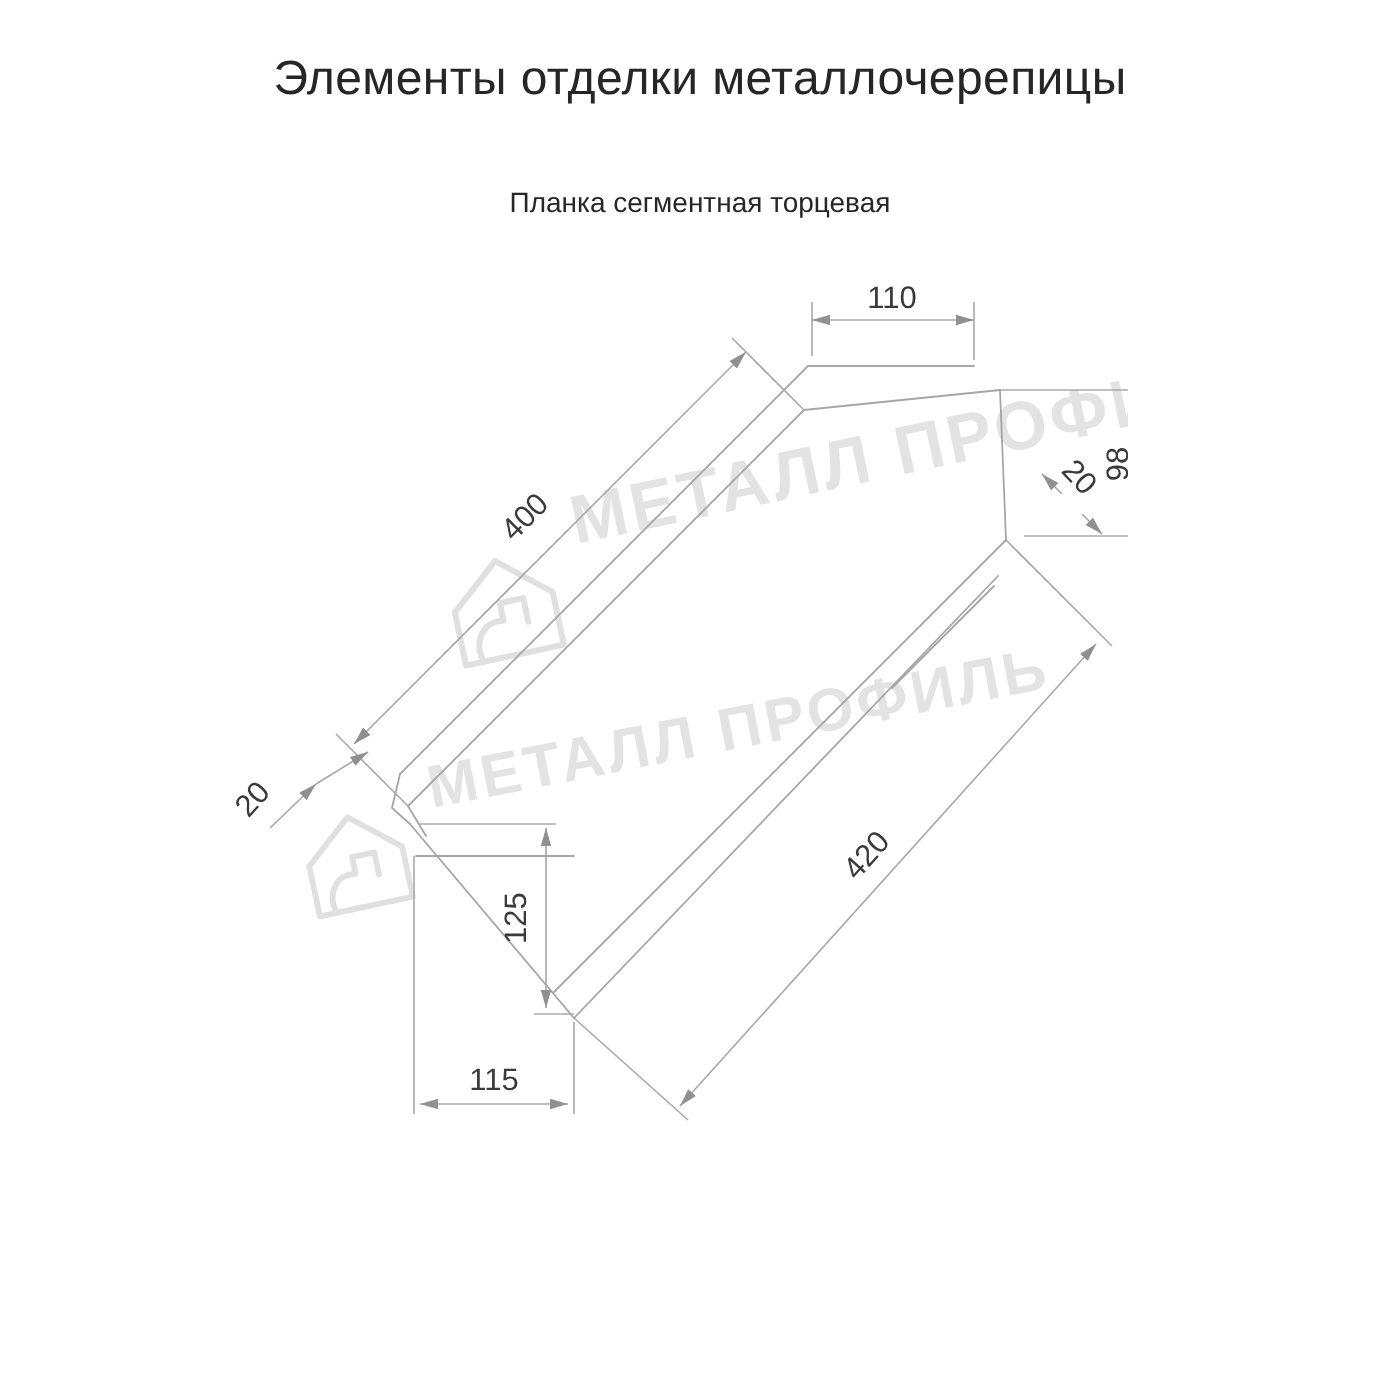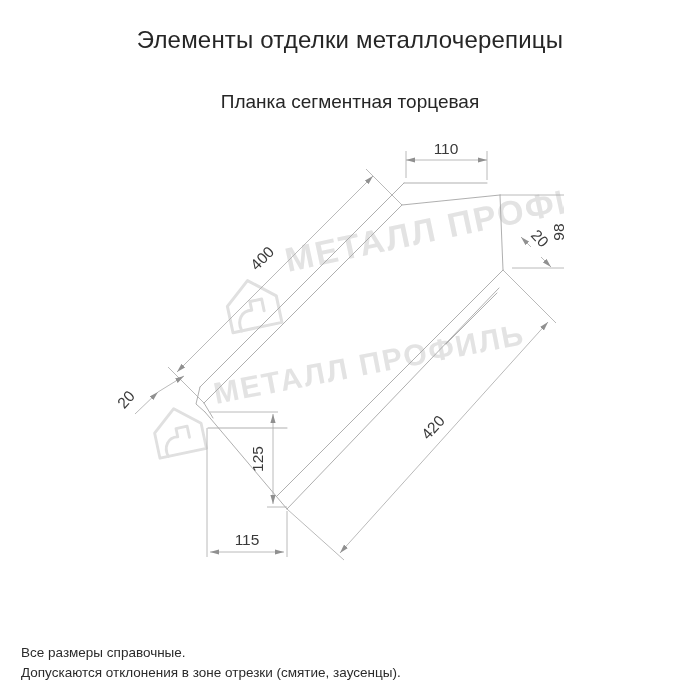--- a/index.html
+++ b/index.html
@@ -1,21 +1,21 @@
 <!DOCTYPE html>
 <html><head>
 <meta charset="utf-8">
 <style>
   html,body{margin:0;padding:0;background:#ffffff;}
   .page{position:relative;width:564px;height:700px;background:#ffffff;overflow:hidden;
         font-family:"Liberation Sans","DejaVu Sans",sans-serif;}
   .title{position:absolute;top:26px;left:0;width:700px;text-align:center;
          font-size:24px;font-weight:400;color:#262626;letter-spacing:.2px;}
   .subtitle{position:absolute;top:91px;left:0;width:700px;text-align:center;
-            font-size:19px;line-height:21px;color:#262626;}
+            font-size:14px;line-height:21px;color:#262626;}
   .footnotes{position:absolute;left:21px;top:643px;font-size:13.5px;line-height:20px;color:#2b2b2b;}
   svg.drawing{position:absolute;left:0;top:0;}
   .ln path{stroke:#a6a6a6;stroke-width:0.9;fill:none;stroke-linecap:round;}
   .dim path{stroke:#a8a8a8;stroke-width:0.8;fill:none;}
   .dimtxt{fill:#3a3a3a;font-size:15.5px;font-family:"Liberation Sans","DejaVu Sans",sans-serif;}
   .wm{fill:#e3e3e3;font-weight:bold;letter-spacing:2px;
       font-family:"Liberation Sans","DejaVu Sans",sans-serif;}
   .logo path{stroke:#e0e0e0;stroke-width:3;fill:none;stroke-linejoin:round;stroke-linecap:round;}
 </style>
 </head>
@@ -115,18 +115,14 @@
       <text class="dimtxt" x="247" y="545" text-anchor="middle">115</text>
     </g>
 
     <g class="dim">
       <path d="M135,414 L158,392" marker-end="url(#arr)"></path>
       <path d="M158,392 L184,376" marker-end="url(#arr)"></path>
       <text class="dimtxt" x="130" y="403" text-anchor="middle" transform="rotate(-48 130 403)">20</text>
     </g>
   </svg>
 
-  <div class="footnotes">
-    <div>Все размеры справочные.</div>
-    <div>Допускаются отклонения в зоне отрезки (смятие, заусенцы).</div>
-  </div>
 
 </div>
 
 </body></html>

